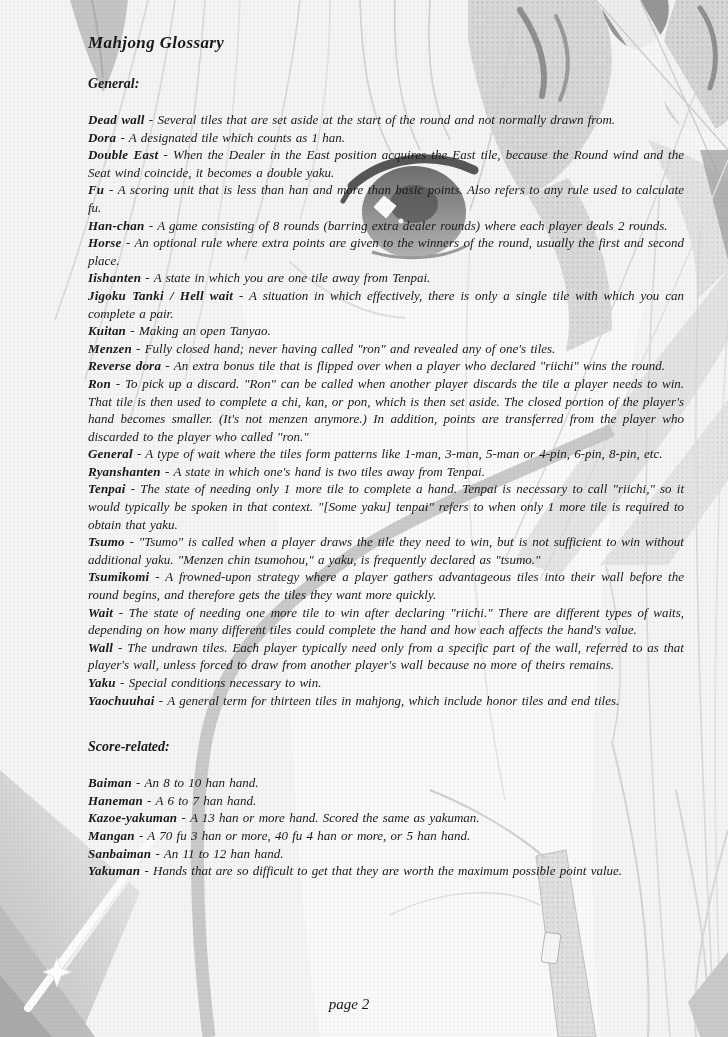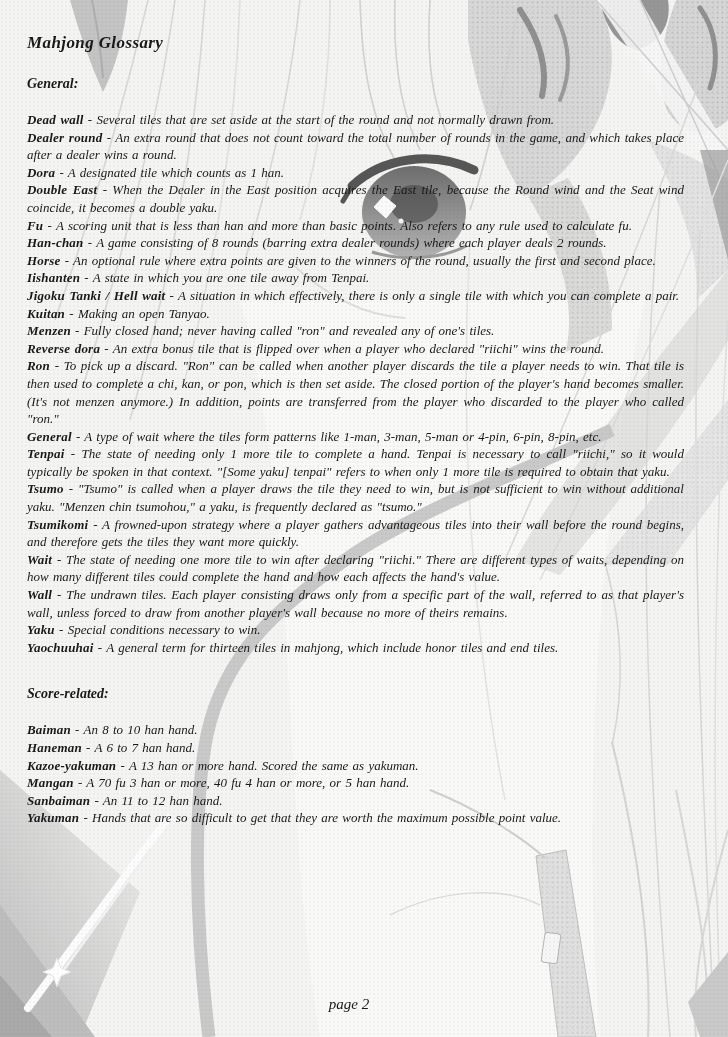--- a/index.html
+++ b/index.html
@@ -15,22 +15,23 @@
   .page::before {
     content:"";
     position:absolute; inset:0; z-index:1;
     background-image:radial-gradient(circle, rgba(90,90,90,0.055) 1px, transparent 1px);
     background-size:4px 4px;
     pointer-events:none;
   }
   svg.bg { position:absolute; inset:0; z-index:0; }
   .content {
     position:absolute; inset:0; z-index:2;
-    padding:33px 44px 0 27px;
+    padding:33px 44px 0 59px;
     box-sizing:border-box;
+    margin-left:29px;
   }
   h1.title {
     font-size:17px; font-style:italic; font-weight:bold;
     letter-spacing:.4px;
     margin:0 0 23px 0;
   }
   h2.heading {
     font-size:14px; font-style:italic; font-weight:bold;
     margin:0 0 19px 0;
   }
@@ -158,38 +159,38 @@
       <path d="M 430,790 C 470,806 516,832 545,858" fill="none" stroke="#cfcfcf" stroke-width="2"></path>
       <path d="M 390,915 C 440,890 500,885 540,905" fill="none" stroke="#dddddd" stroke-width="1.5"></path>
     </g>
   </svg>
 
   <div class="content">
     <h1 class="title">Mahjong Glossary</h1>
     <div id="sections">
         <h2 class="heading">General:</h2>
         <p class="entry"><b class="term">Dead wall</b><span> - </span><span class="def">Several tiles that are set aside at the start of the round and not normally drawn from.</span></p>
-        <p class="entry"><b class="term">Dealer round</b><span> - </span><span class="def">An extra round that does not count toward the total number of rounds in the game, and which takes place after a dealer wins a round.</span></p>
         <p class="entry"><b class="term">Dora</b><span> - </span><span class="def">A designated tile which counts as 1 han.</span></p>
         <p class="entry"><b class="term">Double East</b><span> - </span><span class="def">When the Dealer in the East position acquires the East tile, because the Round wind and the Seat wind coincide, it becomes a double yaku.</span></p>
         <p class="entry"><b class="term">Fu</b><span> - </span><span class="def">A scoring unit that is less than han and more than basic points. Also refers to any rule used to calculate fu.</span></p>
         <p class="entry"><b class="term">Han-chan</b><span> - </span><span class="def">A game consisting of 8 rounds (barring extra dealer rounds) where each player deals 2 rounds.</span></p>
         <p class="entry"><b class="term">Horse</b><span> - </span><span class="def">An optional rule where extra points are given to the winners of the round, usually the first and second place.</span></p>
         <p class="entry"><b class="term">Iishanten</b><span> - </span><span class="def">A state in which you are one tile away from Tenpai.</span></p>
         <p class="entry"><b class="term">Jigoku Tanki / Hell wait</b><span> - </span><span class="def">A situation in which effectively, there is only a single tile with which you can complete a pair.</span></p>
         <p class="entry"><b class="term">Kuitan</b><span> - </span><span class="def">Making an open Tanyao.</span></p>
         <p class="entry"><b class="term">Menzen</b><span> - </span><span class="def">Fully closed hand; never having called "ron" and revealed any of one's tiles.</span></p>
         <p class="entry"><b class="term">Reverse dora</b><span> - </span><span class="def">An extra bonus tile that is flipped over when a player who declared "riichi" wins the round.</span></p>
         <p class="entry"><b class="term">Ron</b><span> - </span><span class="def">To pick up a discard. "Ron" can be called when another player discards the tile a player needs to win. That tile is then used to complete a chi, kan, or pon, which is then set aside. The closed portion of the player's hand becomes smaller. (It's not menzen anymore.) In addition, points are transferred from the player who discarded to the player who called "ron."</span></p>
         <p class="entry"><b class="term">General</b><span> - </span><span class="def">A type of wait where the tiles form patterns like 1-man, 3-man, 5-man or 4-pin, 6-pin, 8-pin, etc.</span></p>
+        <p class="entry"><b class="term">Ryanshanten</b><span> - </span><span class="def">A state in which one's hand is two tiles away from Tenpai.</span></p>
         <p class="entry"><b class="term">Tenpai</b><span> - </span><span class="def">The state of needing only 1 more tile to complete a hand. Tenpai is necessary to call "riichi," so it would typically be spoken in that context. "[Some yaku] tenpai" refers to when only 1 more tile is required to obtain that yaku.</span></p>
         <p class="entry"><b class="term">Tsumo</b><span> - </span><span class="def">"Tsumo" is called when a player draws the tile they need to win, but is not sufficient to win without additional yaku. "Menzen chin tsumohou," a yaku, is frequently declared as "tsumo."</span></p>
         <p class="entry"><b class="term">Tsumikomi</b><span> - </span><span class="def">A frowned-upon strategy where a player gathers advantageous tiles into their wall before the round begins, and therefore gets the tiles they want more quickly.</span></p>
         <p class="entry"><b class="term">Wait</b><span> - </span><span class="def">The state of needing one more tile to win after declaring "riichi." There are different types of waits, depending on how many different tiles could complete the hand and how each affects the hand's value.</span></p>
-        <p class="entry"><b class="term">Wall</b><span> - </span><span class="def">The undrawn tiles. Each player consisting draws only from a specific part of the wall, referred to as that player's wall, unless forced to draw from another player's wall because no more of theirs remains.</span></p>
+        <p class="entry"><b class="term">Wall</b><span> - </span><span class="def">The undrawn tiles. Each player typically need only from a specific part of the wall, referred to as that player's wall, unless forced to draw from another player's wall because no more of theirs remains.</span></p>
         <p class="entry"><b class="term">Yaku</b><span> - </span><span class="def">Special conditions necessary to win.</span></p>
         <p class="entry"><b class="term">Yaochuuhai</b><span> - </span><span class="def">A general term for thirteen tiles in mahjong, which include honor tiles and end tiles.</span></p>
         <h2 class="heading">Score-related:</h2>
         <p class="entry"><b class="term">Baiman</b><span> - </span><span class="def">An 8 to 10 han hand.</span></p>
         <p class="entry"><b class="term">Haneman</b><span> - </span><span class="def">A 6 to 7 han hand.</span></p>
         <p class="entry"><b class="term">Kazoe-yakuman</b><span> - </span><span class="def">A 13 han or more hand. Scored the same as yakuman.</span></p>
         <p class="entry"><b class="term">Mangan</b><span> - </span><span class="def">A 70 fu 3 han or more, 40 fu 4 han or more, or 5 han hand.</span></p>
         <p class="entry"><b class="term">Sanbaiman</b><span> - </span><span class="def">An 11 to 12 han hand.</span></p>
         <p class="entry"><b class="term">Yakuman</b><span> - </span><span class="def">Hands that are so difficult to get that they are worth the maximum possible point value.</span></p>
       </div>

